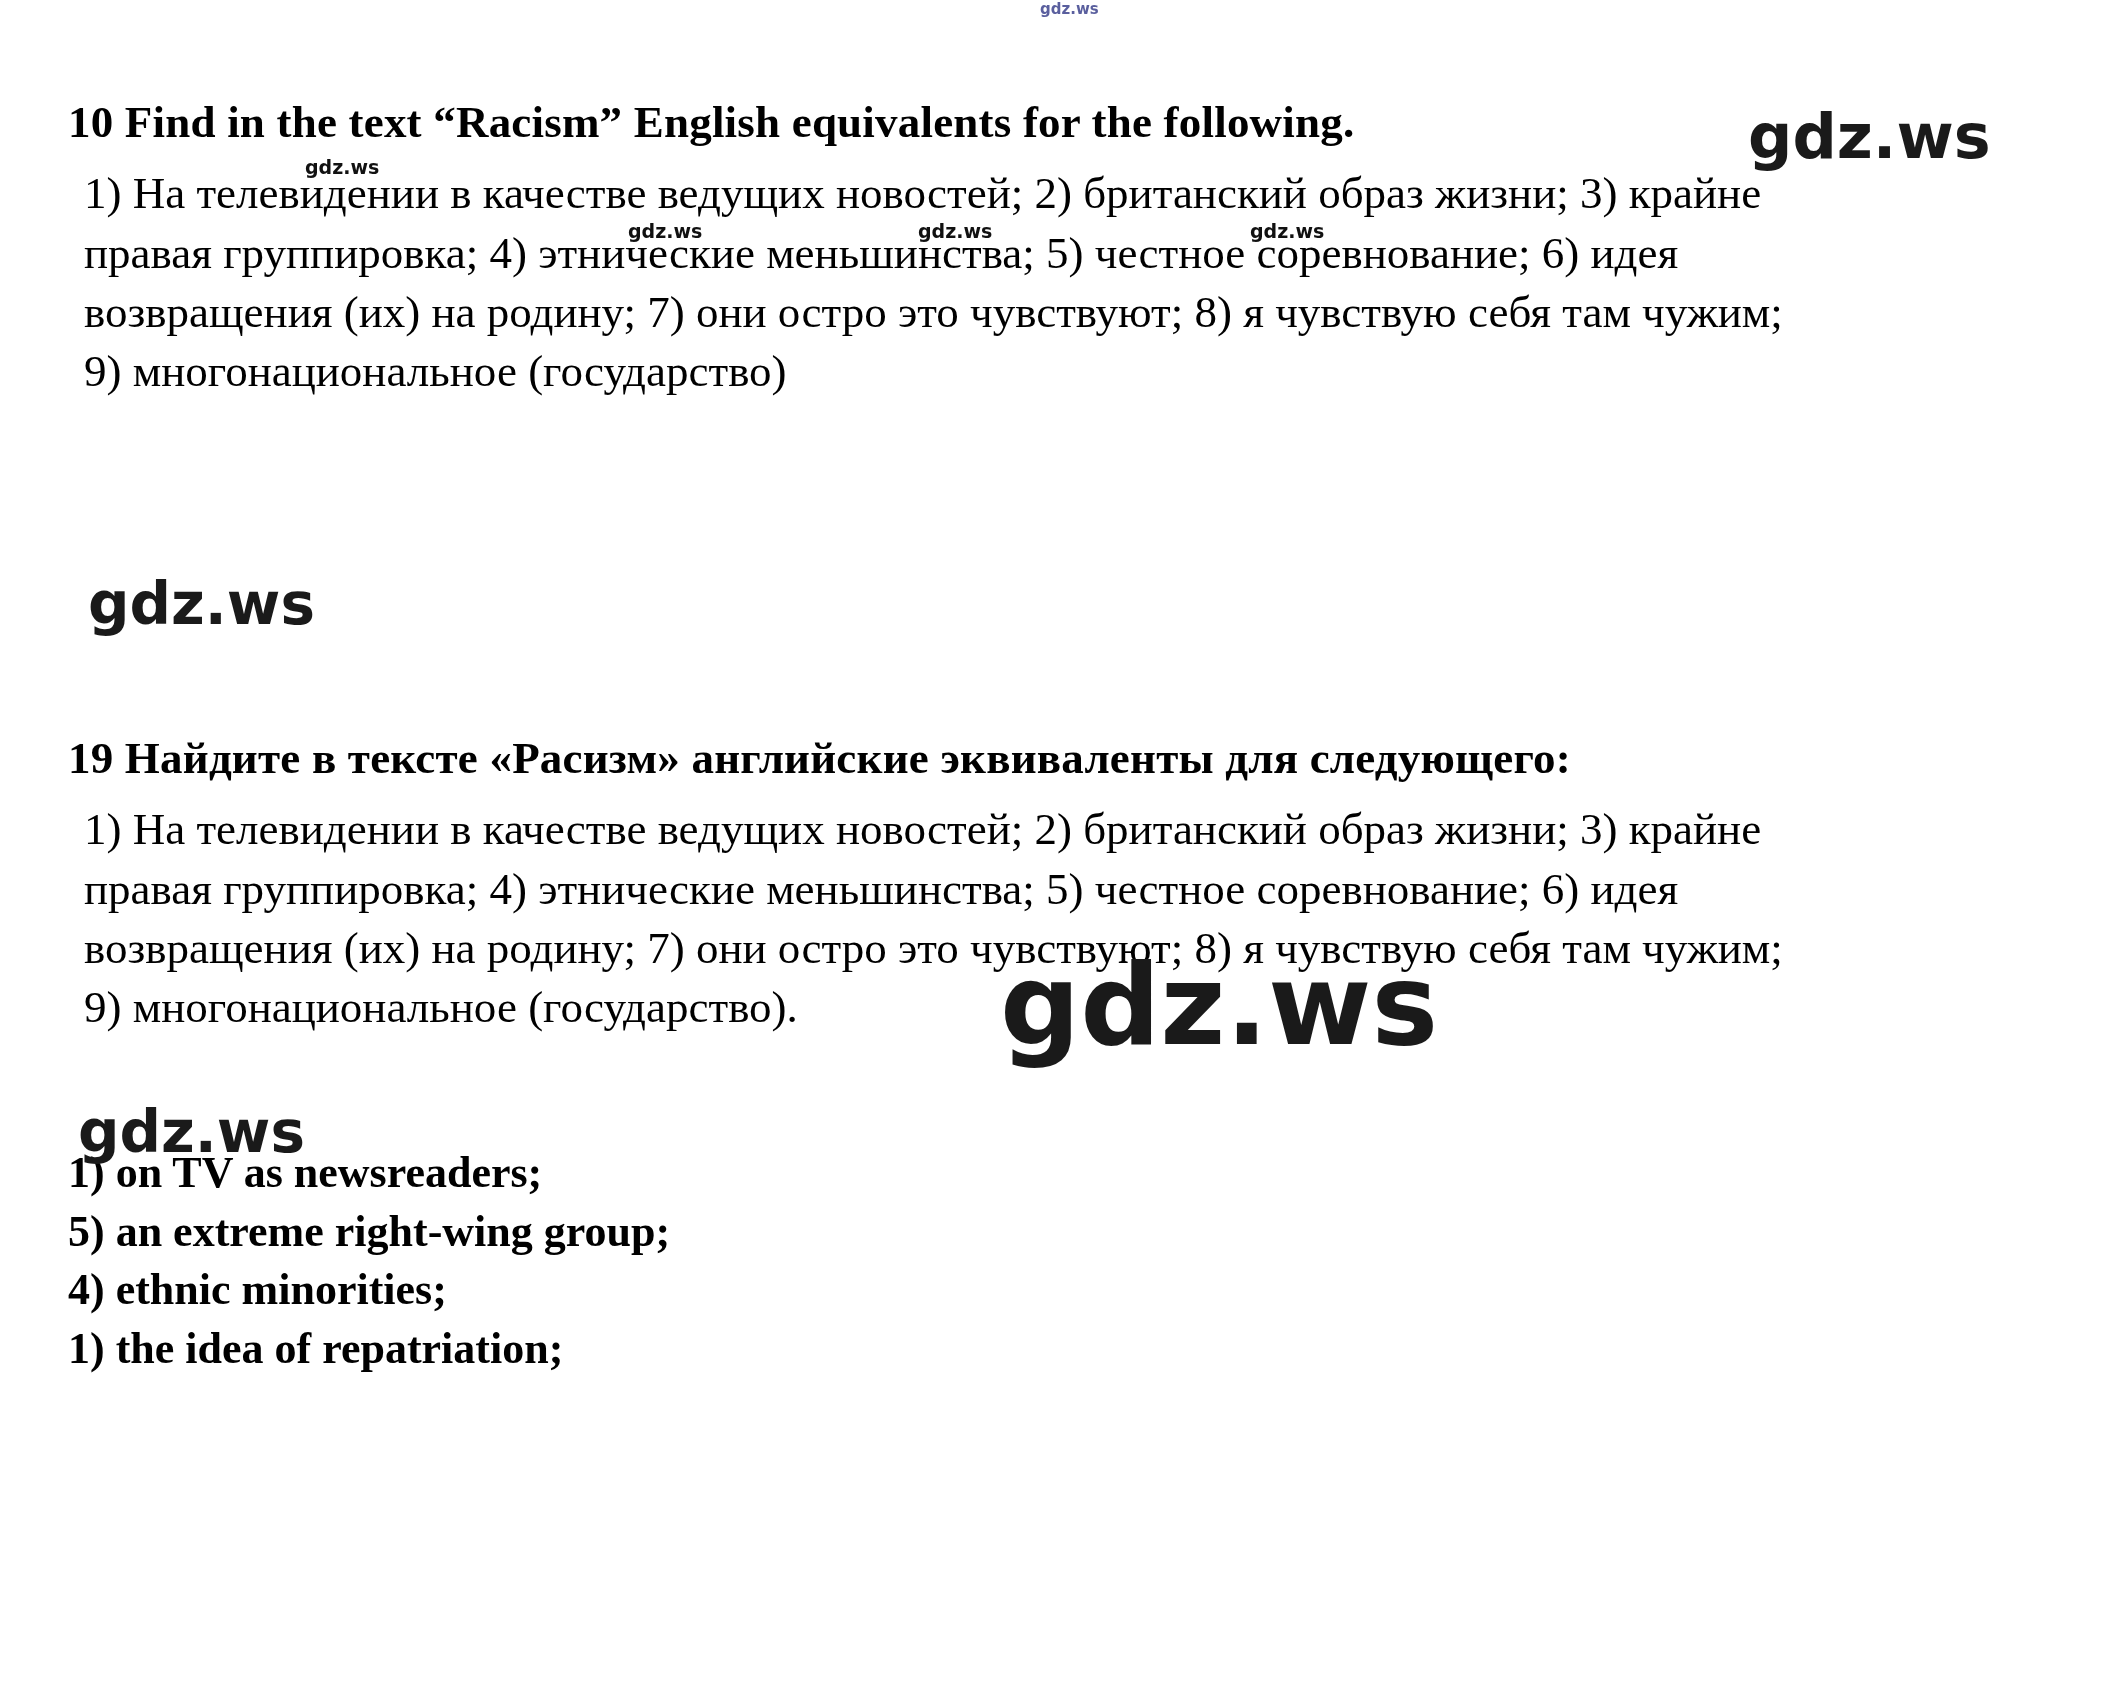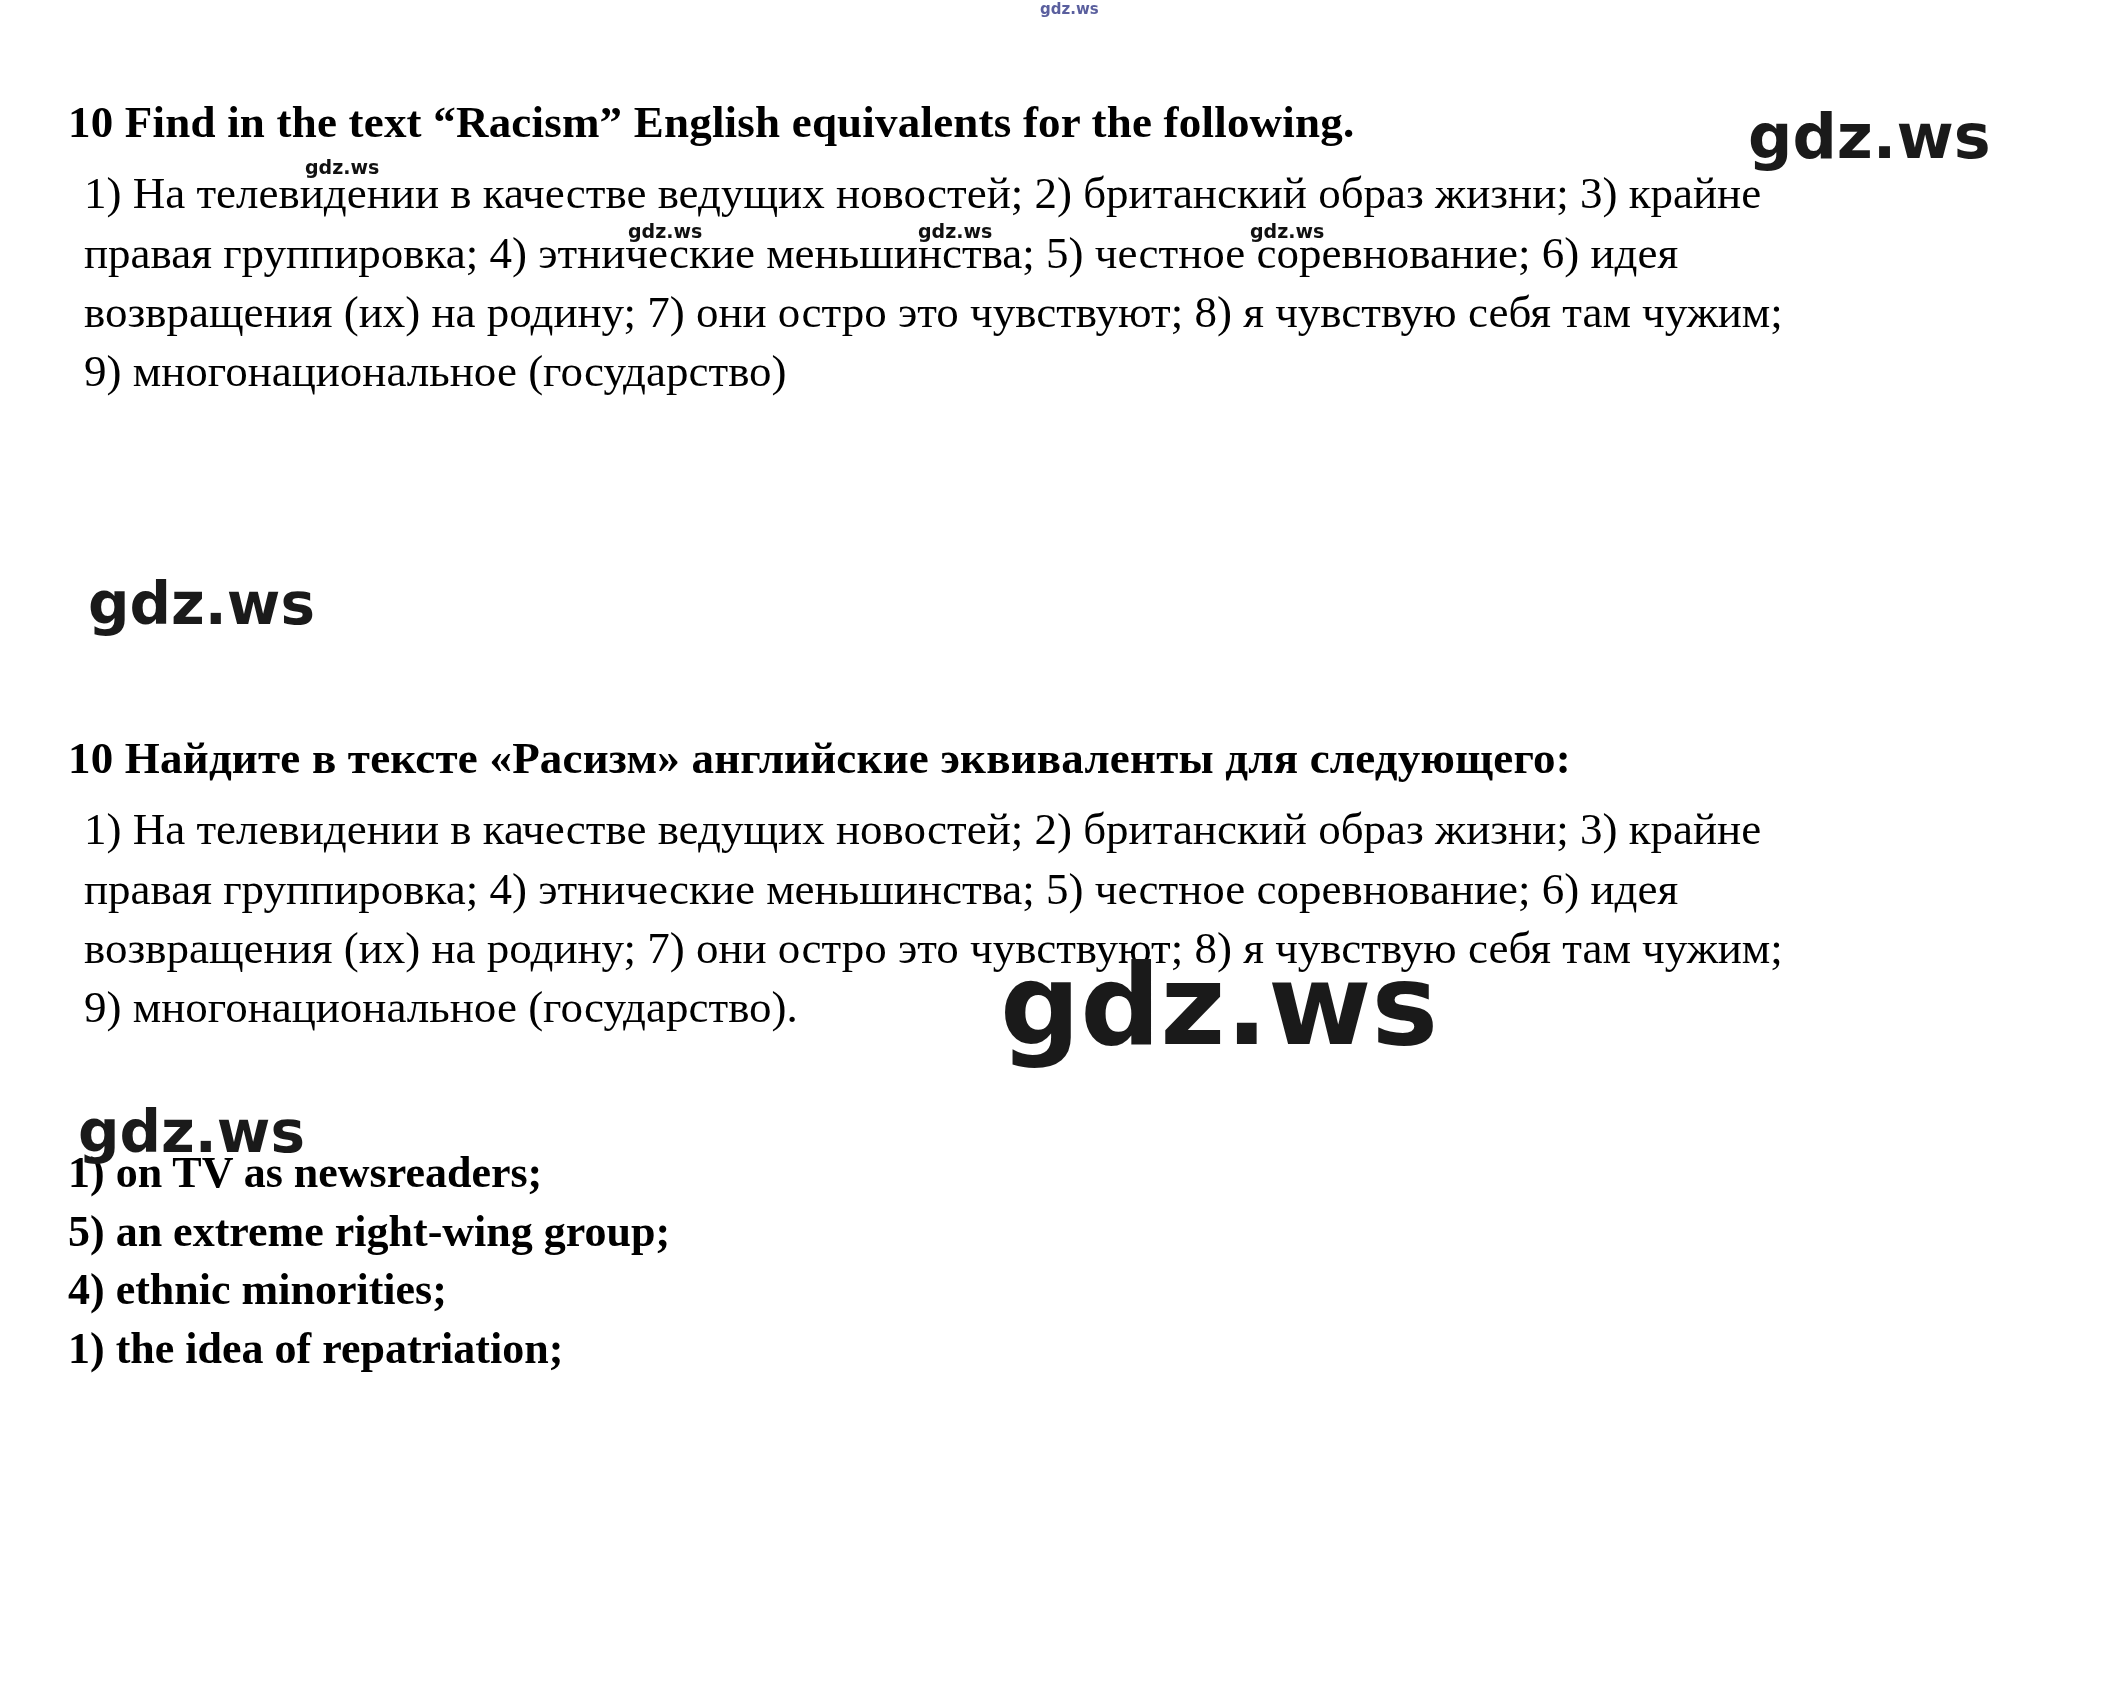--- a/index.html
+++ b/index.html
@@ -104,21 +104,21 @@
 <div class="page">
 
   <div class="content">
 
     <div class="block-en-task">
       <h1 class="task-heading">10 Find in the text “Racism” English equivalents for the following.</h1>
       <p class="para">1) На телевидении в качестве ведущих новостей; 2) британский образ жизни; 3) крайне правая группировка; 4) этнические меньшинства; 5) честное соревнование; 6) идея возвращения (их) на родину; 7) они остро это чувствуют; 8) я чувствую себя там чужим; 9) многонациональное (государство)</p>
     </div>
 
     <div class="block-ru-task">
-      <h2 class="task-heading">10 Найдите в тексте «Расизм» английские эквиваленты для следующего:</h2>
+      <h2 class="task-heading">19 Найдите в тексте «Расизм» английские эквиваленты для следующего:</h2>
       <p class="para">1) На телевидении в качестве ведущих новостей; 2) британский образ жизни; 3) крайне правая группировка; 4) этнические меньшинства; 5) честное соревнование; 6) идея возвращения (их) на родину; 7) они остро это чувствуют; 8) я чувствую себя там чужим; 9) многонациональное (государство).</p>
     </div>
 
     <div class="block-answers">
       <ul class="answers-list">
         <li>1) on TV as newsreaders;</li>
         <li>5) an extreme right-wing group;</li>
         <li>4) ethnic minorities;</li>
         <li>1) the idea of repatriation;</li>
       </ul>

